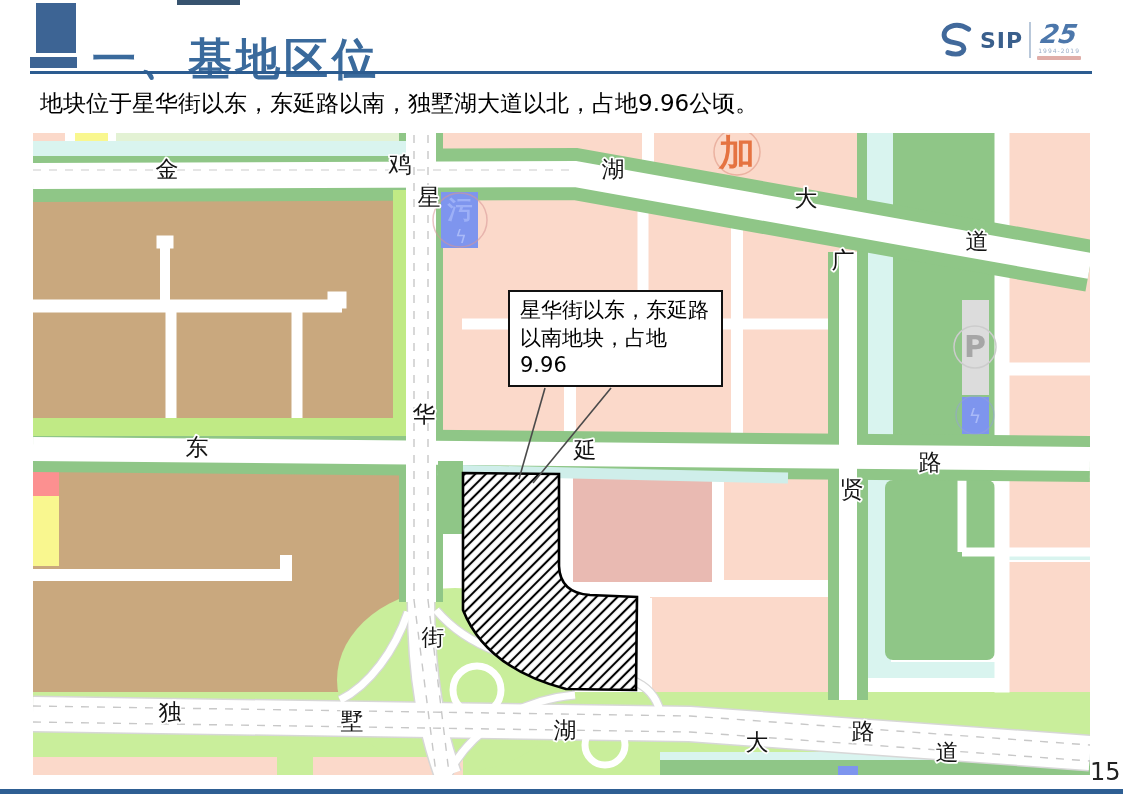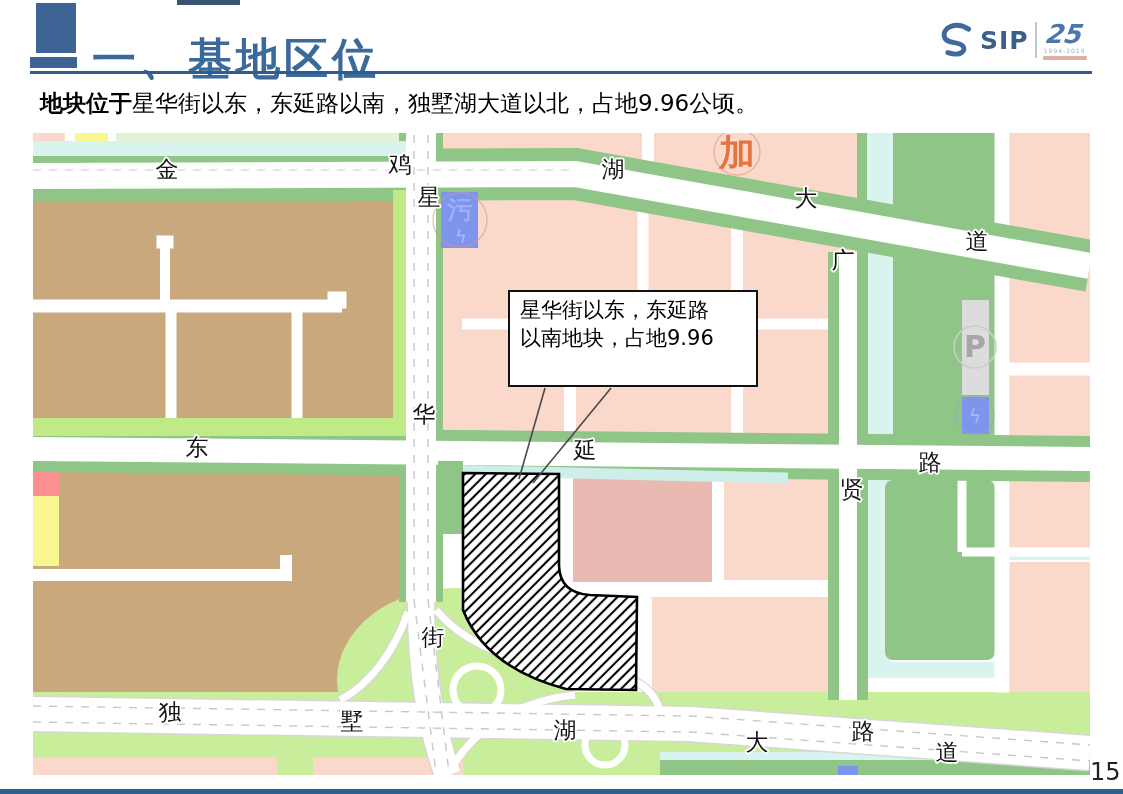--- a/index.html
+++ b/index.html
@@ -7,36 +7,36 @@
        font-family:"DejaVu Sans","Liberation Sans",sans-serif;}
   .abs{position:absolute;}
   
   #deco-square{left:36px;top:3px;width:40px;height:50px;background:#3d6494;}
   #deco-bar{left:30px;top:57px;width:47px;height:11px;background:#3d6494;}
   #top-accent{left:177px;top:0;width:63px;height:5px;background:#37536f;}
   #page-title{left:92px;top:6px;font-size:44px;font-weight:700;color:#3a6a9c;letter-spacing:4px;margin-top:24px;}
   #title-rule{left:30px;top:71px;width:1062px;height:3px;background:#2c5c90;}
   
   #logo{left:938px;top:16px;width:170px;height:48px;display:flex;align-items:center;gap:6px;}
-  #sip-text{font-size:25px;font-weight:700;color:#3a5f8c;letter-spacing:1px;}
+  #sip-text{font-size:22px;font-weight:700;color:#3a5f8c;letter-spacing:1px;}
   #logo-divider{width:2px;height:36px;background:#b9c8da;}
   #anniv{display:flex;flex-direction:column;align-items:center;line-height:1;}
   #anniv-num{font-size:26px;font-weight:800;font-style:italic;color:#4c77ab;transform:skewX(-10deg);}
   #anniv-years{font-size:6px;color:#9aafc9;letter-spacing:1px;margin-top:1px;}
   #anniv-caption{width:44px;height:4px;background:#d89a93;opacity:.8;margin-top:2px;border-radius:1px;}
   
   #subtitle{left:40px;top:88px;font-size:23px;color:#000;white-space:nowrap;}
-  #subtitle .pfx{font-weight:700;margin-top:10px;}
+  #subtitle .pfx{font-weight:400;margin-top:10px;}
   #subtitle .emp{font-weight:400;}
   
   #map{left:33px;top:133px;width:1057px;height:642px;}
   .rl{font-size:23px;fill:#141414;text-anchor:middle;paint-order:stroke;stroke:#fff;
       stroke-width:3.5px;stroke-linejoin:round;font-family:"DejaVu Sans","Liberation Sans",sans-serif;}
   
-  #callout{left:508px;top:290px;width:250px;height:97px;box-sizing:border-box;background:#fff;
+  #callout{left:508px;top:290px;width:215px;height:97px;box-sizing:border-box;background:#fff;
            border:2px solid #111;padding:5px 10px;font-size:21px;line-height:1.32;color:#000;}
   #callout span{display:block;}
   
   #page-number{left:1090px;top:758px;font-size:24px;color:#222;}
   #bottom-bar{left:0;top:789px;width:1123px;height:5px;background:#2e5f93;}
 </style>
 </head>
 <body>
 
 <div class="abs" id="top-accent"></div>

